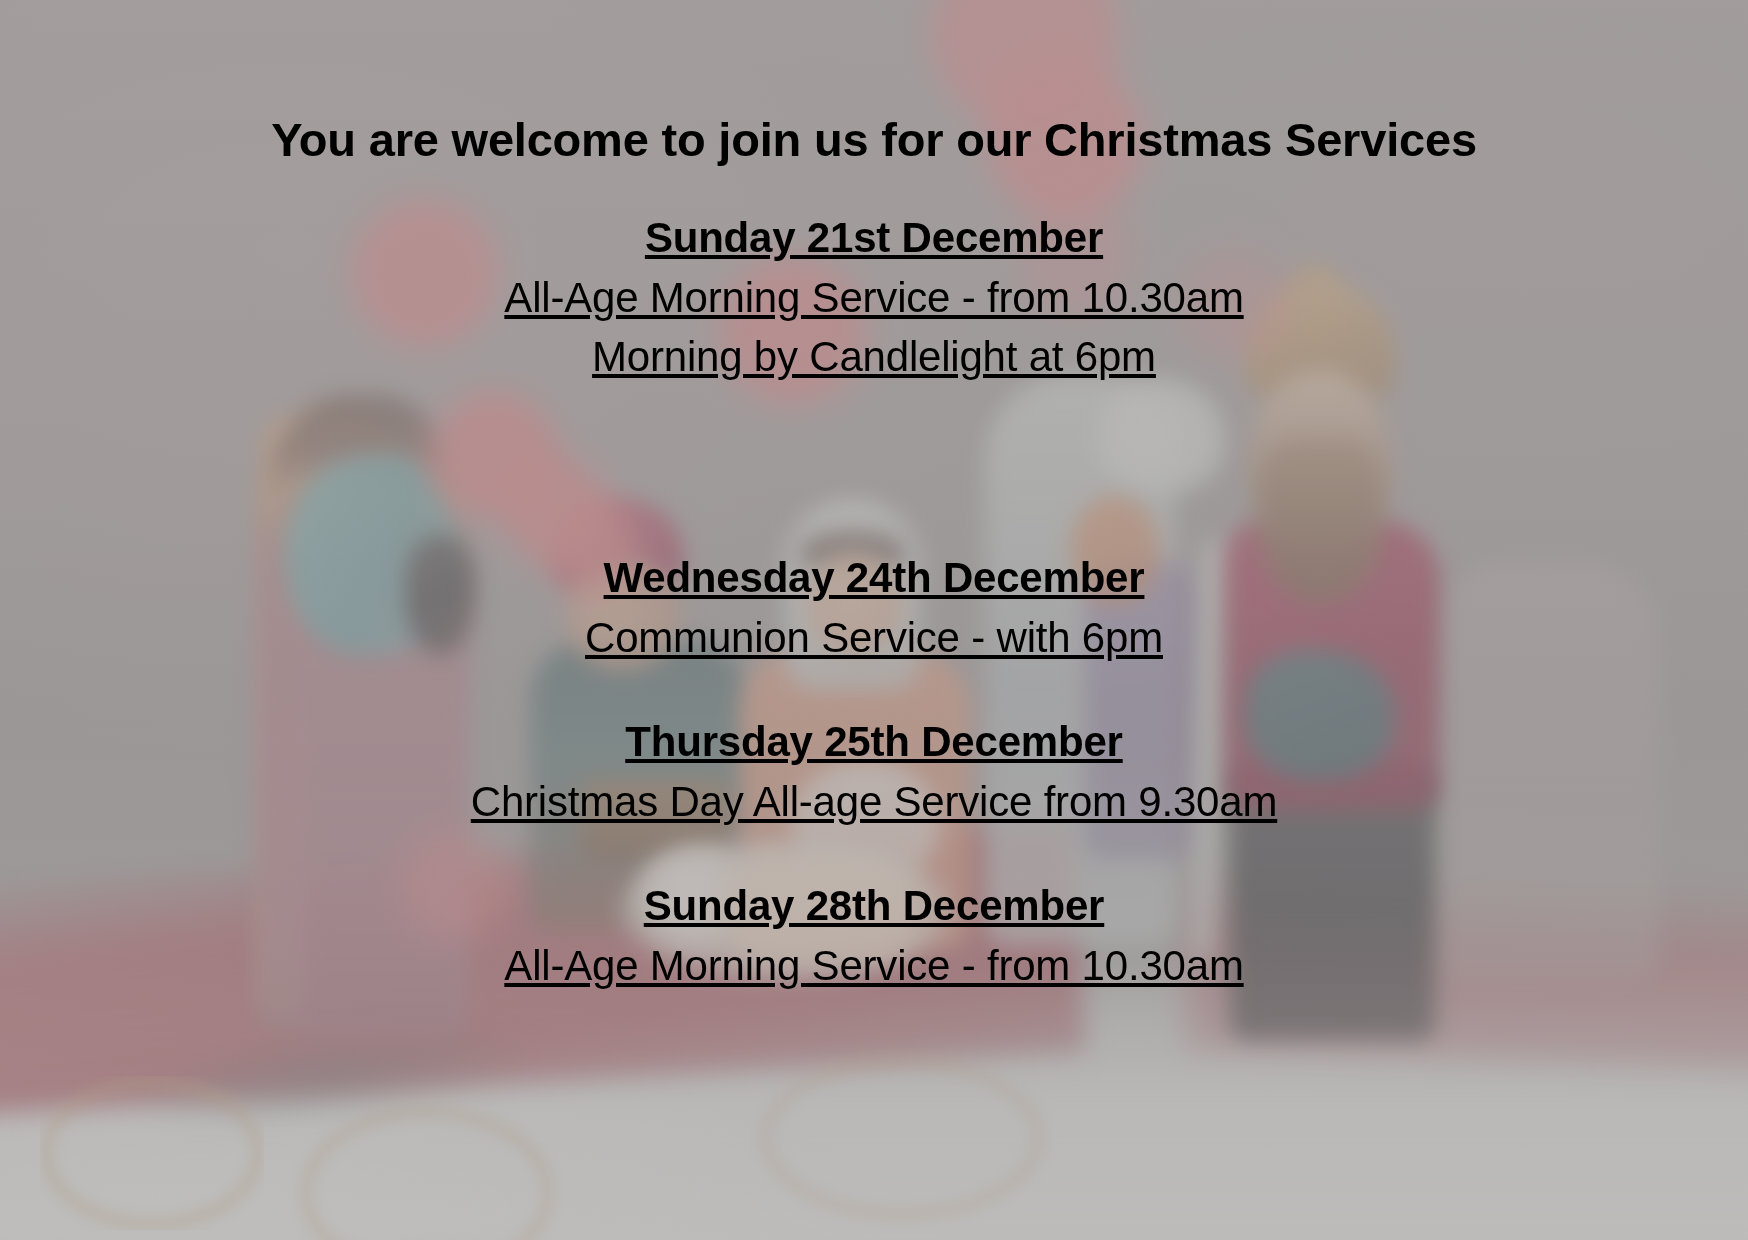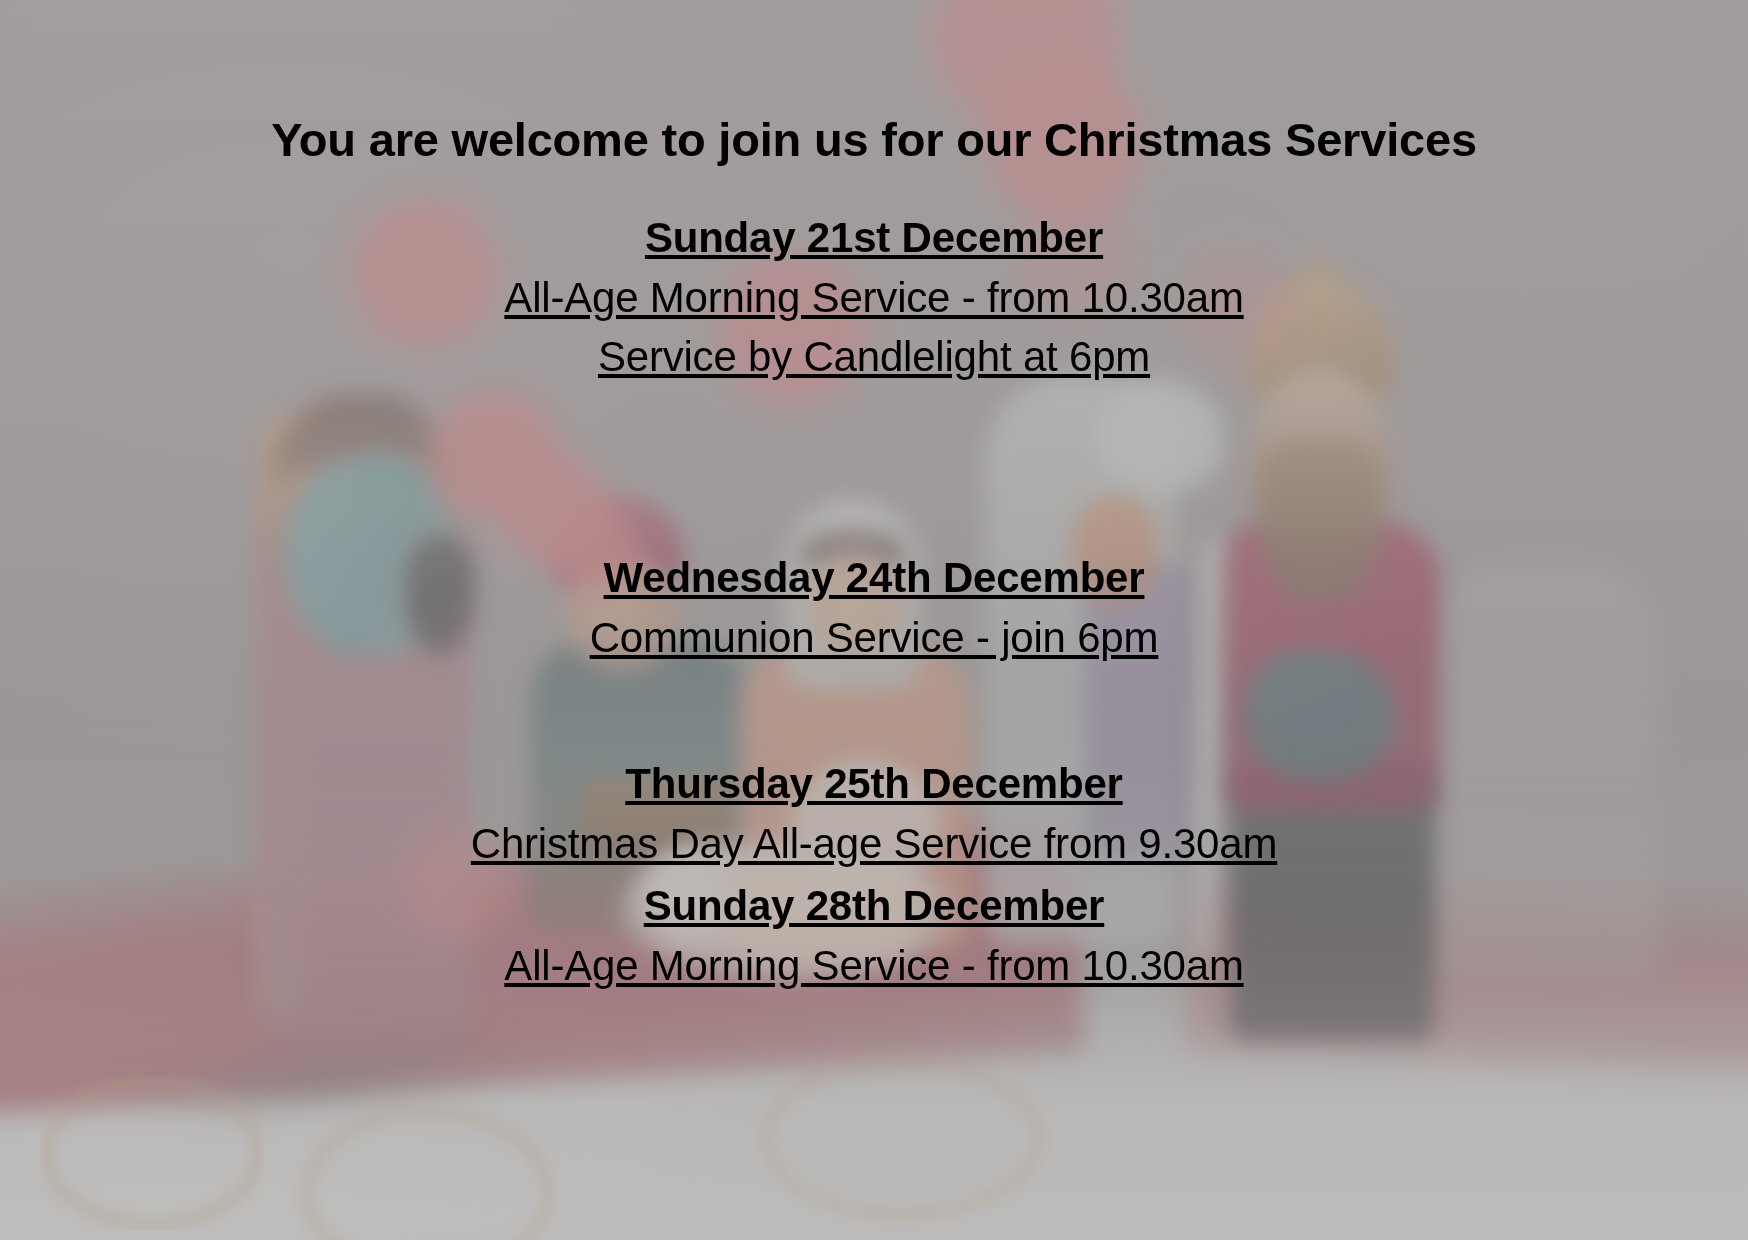--- a/index.html
+++ b/index.html
@@ -323,21 +323,21 @@
     letter-spacing: -.2px;
   }
   .d-line {
     font-size: 42px;
     font-weight: normal;
     line-height: 1.42;
     letter-spacing: -.2px;
   }
   .b1 { top: 208px; }
   .b2 { top: 548px; }
-  .b3 { top: 754px; }
+  .b3 { top: 712px; }
   .b4 { top: 876px; }
 </style>
 </head>
 <body>
 
 <div class="poster">
 
   <div class="bg">
     <div class="bg-base"></div>
     <div class="bg-wall"></div>
@@ -404,26 +404,26 @@
     <div class="bg-wash2"></div>
   </div>
 
   <div class="content">
 
     <div class="heading">You are welcome to join us for our Christmas Services</div>
 
     <div class="block b1">
       <div class="d-title">Sunday 21st December</div>
       <div class="d-line">All-Age Morning Service - from 10.30am</div>
-      <div class="d-line">Service by Candlelight at 6pm</div>
+      <div class="d-line">Morning by Candlelight at 6pm</div>
     </div>
 
     <div class="block b2">
       <div class="d-title">Wednesday 24th December</div>
-      <div class="d-line">Communion Service - join 6pm</div>
+      <div class="d-line">Communion Service - with 6pm</div>
     </div>
 
     <div class="block b3">
       <div class="d-title">Thursday 25th December</div>
       <div class="d-line">Christmas Day All-age Service from 9.30am</div>
     </div>
 
     <div class="block b4">
       <div class="d-title">Sunday 28th December</div>
       <div class="d-line">All-Age Morning Service - from 10.30am</div>

